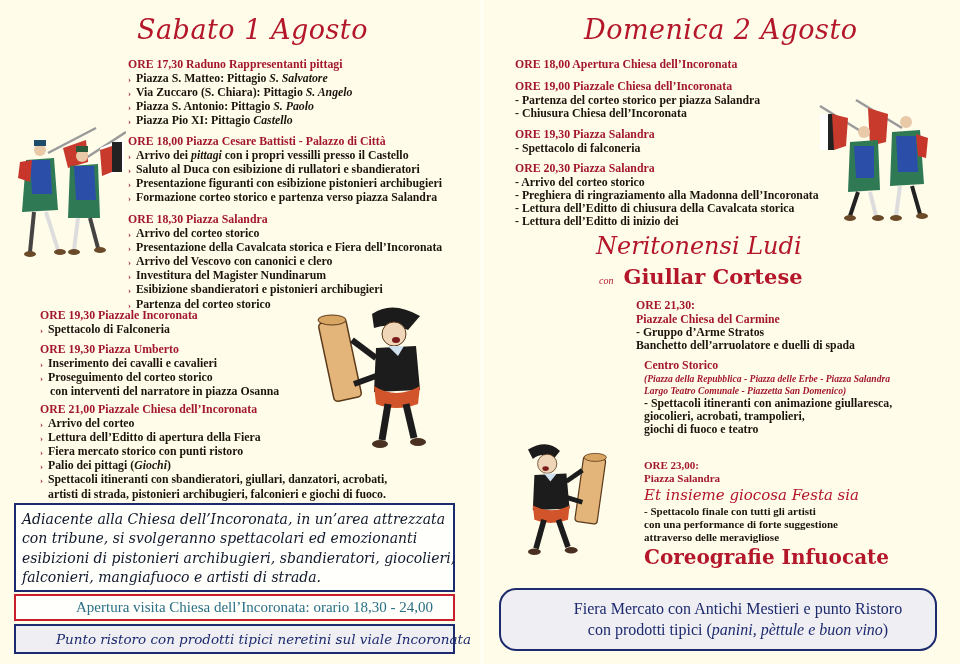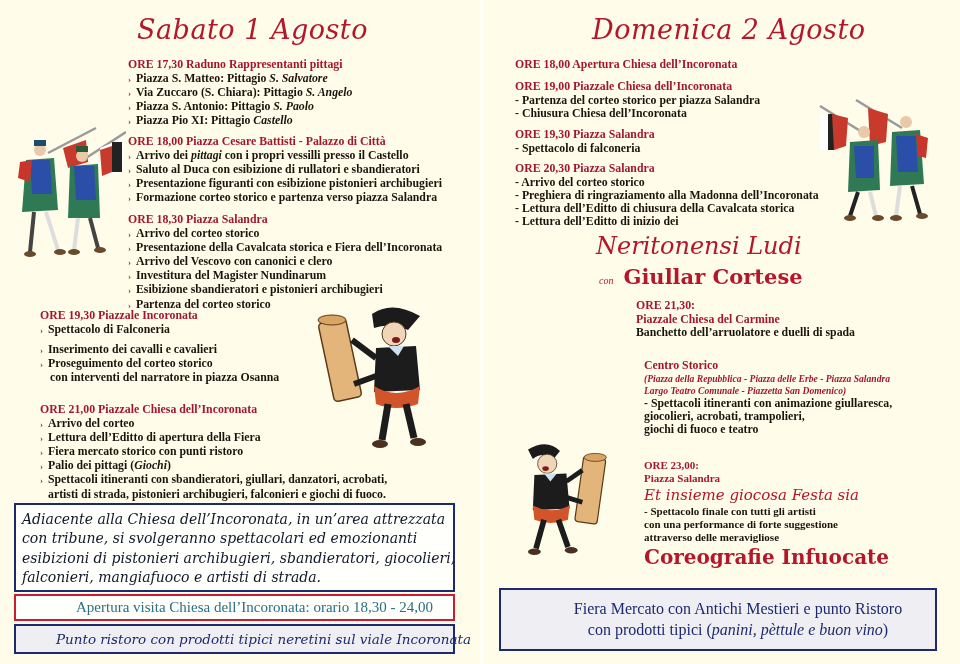--- a/index.html
+++ b/index.html
@@ -82,20 +82,21 @@
     <div class="item"><span class="bul">›</span><span>Esibizione sbandieratori e pistonieri archibugieri</span></div>
     <div class="item"><span class="bul">›</span><span>Partenza del corteo storico</span></div>
   </div>
 
   <div class="block" style="left:40px; top:309px;">
     <div class="hdr">ORE 19,30 Piazzale Incoronata</div>
     <div class="item"><span class="bul">›</span><span>Spettacolo di Falconeria</span></div>
   </div>
 
   <div class="block" style="left:40px; top:343px;">
+    <div class="hdr">ORE 19,30 Piazza Umberto</div>
     <div class="item"><span class="bul">›</span><span>Inserimento dei cavalli e cavalieri</span></div>
     <div class="item"><span class="bul">›</span><span>Proseguimento del corteo storico</span></div>
     <div class="item" style="padding-left:10px;"><span>con interventi del narratore in piazza Osanna</span></div>
   </div>
 
   <div class="block" style="left:40px; top:403px;">
     <div class="hdr">ORE 21,00 Piazzale Chiesa dell’Incoronata</div>
     <div class="item"><span class="bul">›</span><span>Arrivo del corteo</span></div>
     <div class="item"><span class="bul">›</span><span>Lettura dell’Editto di apertura della Fiera</span></div>
     <div class="item"><span class="bul">›</span><span>Fiera mercato storico con punti ristoro</span></div>
@@ -135,21 +136,21 @@
   </div>
 
   <div class="box box-grey" style="left:14px; top:624px; width:441px; height:30px; text-align:center;">
     <span style="font-family:'DejaVu Serif',serif; font-style:italic; color:#1d2a6e; font-size:13.5px; line-height:26px; white-space:nowrap;">Punto ristoro con prodotti tipici neretini sul viale Incoronata</span>
   </div>
 </div>
 
 <div class="gutter"></div>
 
 <div class="page" id="page-right">
-  <div class="script-title" style="left:108px; top:14px;">Domenica 2 Agosto</div>
+  <div class="script-title" style="left:100px; top:14px;">Domenica 2 Agosto</div>
 
   <div class="block" style="left:31px; top:58px;">
     <div class="hdr">ORE 18,00 Apertura Chiesa dell’Incoronata</div>
   </div>
 
   <div class="block" style="left:31px; top:80px;">
     <div class="hdr">ORE 19,00 Piazzale Chiesa dell’Incoronata</div>
     <div class="item">- Partenza del corteo storico per piazza Salandra</div>
     <div class="item">- Chiusura Chiesa dell’Incoronata</div>
   </div>
@@ -193,20 +194,21 @@
 
   <div style="position:absolute; left:112px; top:232px; font-family:'DejaVu Serif',serif; font-style:italic; color:#b4162a; font-size:24px; white-space:nowrap;">Neritonensi Ludi</div>
   <div style="position:absolute; left:115px; top:264px; white-space:nowrap; color:#b4162a;">
     <span style="font-family:'Liberation Serif',serif; font-style:italic; font-size:10px; margin-right:6px;">con</span>
     <span style="font-family:'DejaVu Serif',serif; font-size:21px; font-weight:bold;">Giullar Cortese</span>
   </div>
 
   <div class="block" style="left:152px; top:299px;">
     <div class="hdr">ORE 21,30:</div>
     <div class="hdr">Piazzale Chiesa del Carmine</div>
+    <div class="item">- Gruppo d’Arme Stratos</div>
     <div class="item">Banchetto dell’arruolatore e duelli di spada</div>
   </div>
 
   <div class="block" style="left:160px; top:359px;">
     <div class="hdr">Centro Storico</div>
     <div class="hdr" style="font-style:italic; font-size:9.6px; line-height:12px;">(Piazza della Repubblica - Piazza delle Erbe - Piazza Salandra</div>
     <div class="hdr" style="font-style:italic; font-size:9.6px; line-height:12px;">Largo Teatro Comunale - Piazzetta San Domenico)</div>
     <div class="item">- Spettacoli itineranti con animazione giullaresca,</div>
     <div class="item">giocolieri, acrobati, trampolieri,</div>
     <div class="item">giochi di fuoco e teatro</div>
@@ -232,19 +234,19 @@
   <div class="block" style="left:160px; top:459px;">
     <div class="hdr" style="font-size:11px; line-height:13px;">ORE 23,00:</div>
     <div class="hdr" style="font-size:11px; line-height:13px;">Piazza Salandra</div>
     <div style="font-family:'DejaVu Serif',serif; font-style:italic; color:#b4162a; font-size:15px; line-height:20px; white-space:nowrap;">Et insieme giocosa Festa sia</div>
     <div class="item" style="font-size:11px; line-height:13px;">- Spettacolo finale con tutti gli artisti</div>
     <div class="item" style="font-size:11px; line-height:13px;">con una performance di forte suggestione</div>
     <div class="item" style="font-size:11px; line-height:13px;">attraverso delle meravigliose</div>
     <div style="font-family:'DejaVu Serif',serif; font-weight:bold; color:#b4162a; font-size:20px; line-height:26px; white-space:nowrap;">Coreografie Infuocate</div>
   </div>
 
-  <div class="box box-grey" style="left:15px; top:588px; width:438px; height:63px; text-align:center; border-color:#1d2a6e;">
+  <div class="box box-grey" style="left:15px; top:588px; width:438px; height:63px; text-align:center; border-color:#1d2a6e;border-radius:17px;">
     <div style="font-family:'Liberation Serif',serif; color:#1d2a6e; font-size:16px; line-height:21px; padding-top:8px; white-space:nowrap;">
       <div>Fiera Mercato con Antichi Mestieri e punto Ristoro</div>
       <div><span>con prodotti tipici (</span><i>panini, pèttule e buon vino</i><span>)</span></div>
     </div>
   </div>
 </div>
 
 </body></html>

